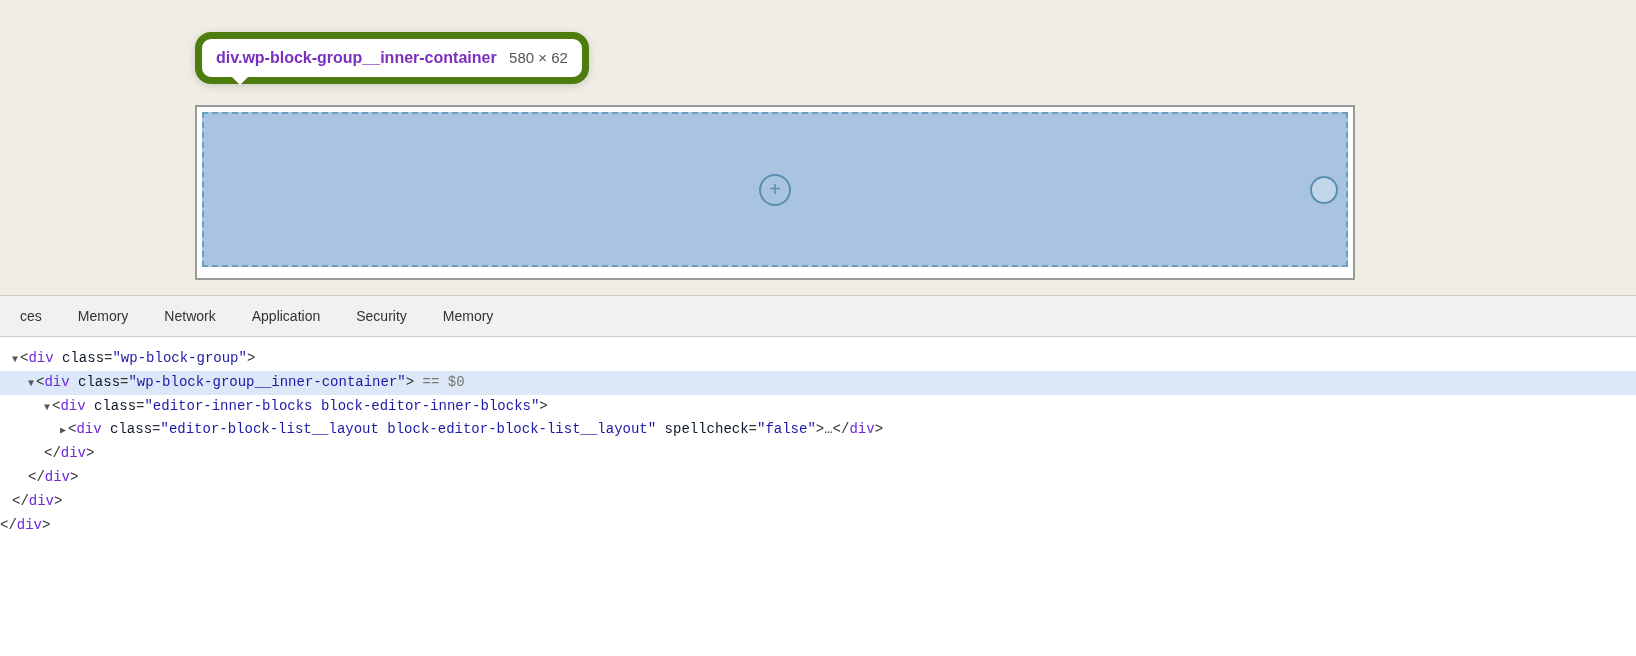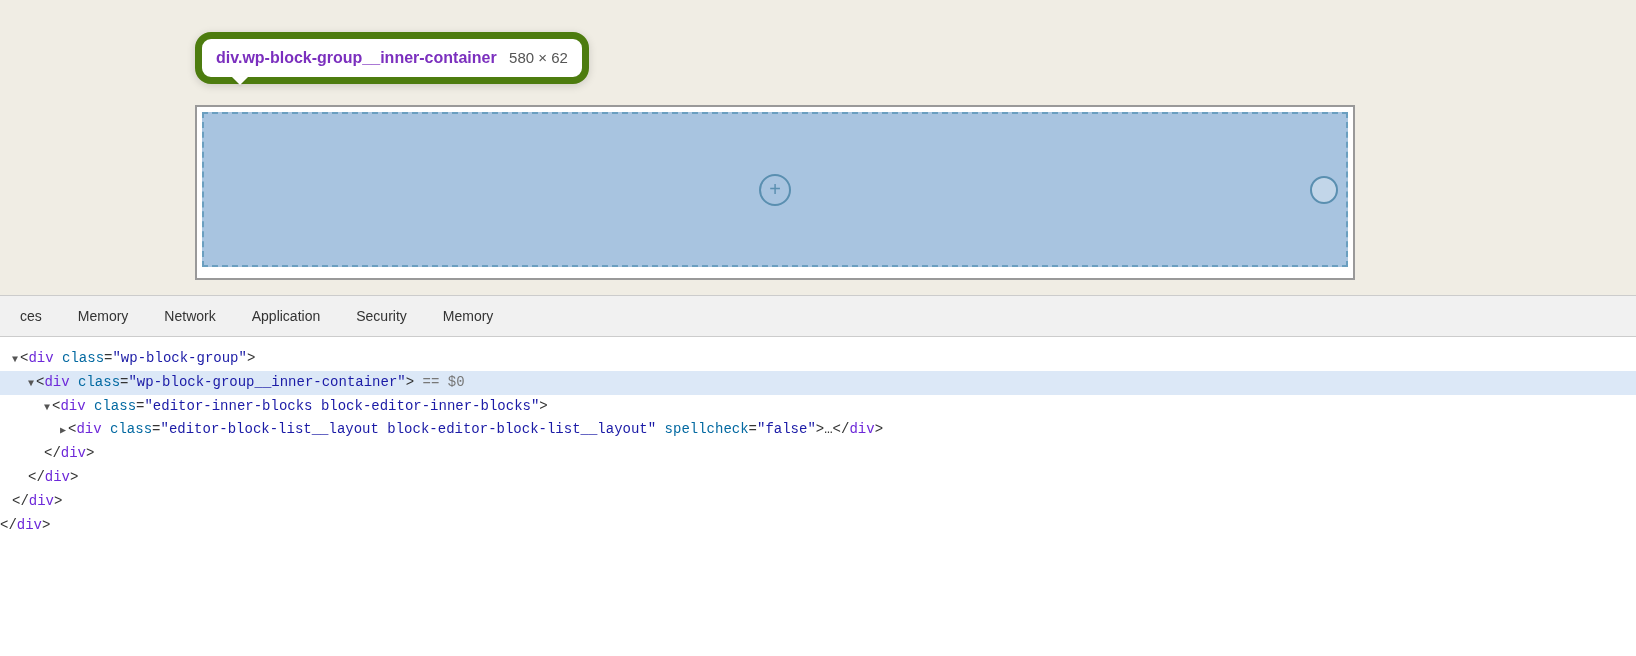--- a/index.html
+++ b/index.html
@@ -158,21 +158,21 @@
 
     .toggle {
       color: #555;
       margin-right: 2px;
       cursor: pointer;
       font-size: 10px;
     }
 
     .tag-punctuation { color: #333; }
     .tag-name { color: #6d28d9; }
-    .attr-name { color: #0369a1; }
+    .attr-name { color: #0f172a; }
     .attr-value { color: #1a1aa6; }
     .dim-text { color: #777; }
   </style>
 </head>
 <body>
 
 <div class="preview-area">
 
   <div class="tooltip">
     <span class="tooltip-selector">div.wp-block-group__inner-container</span>

